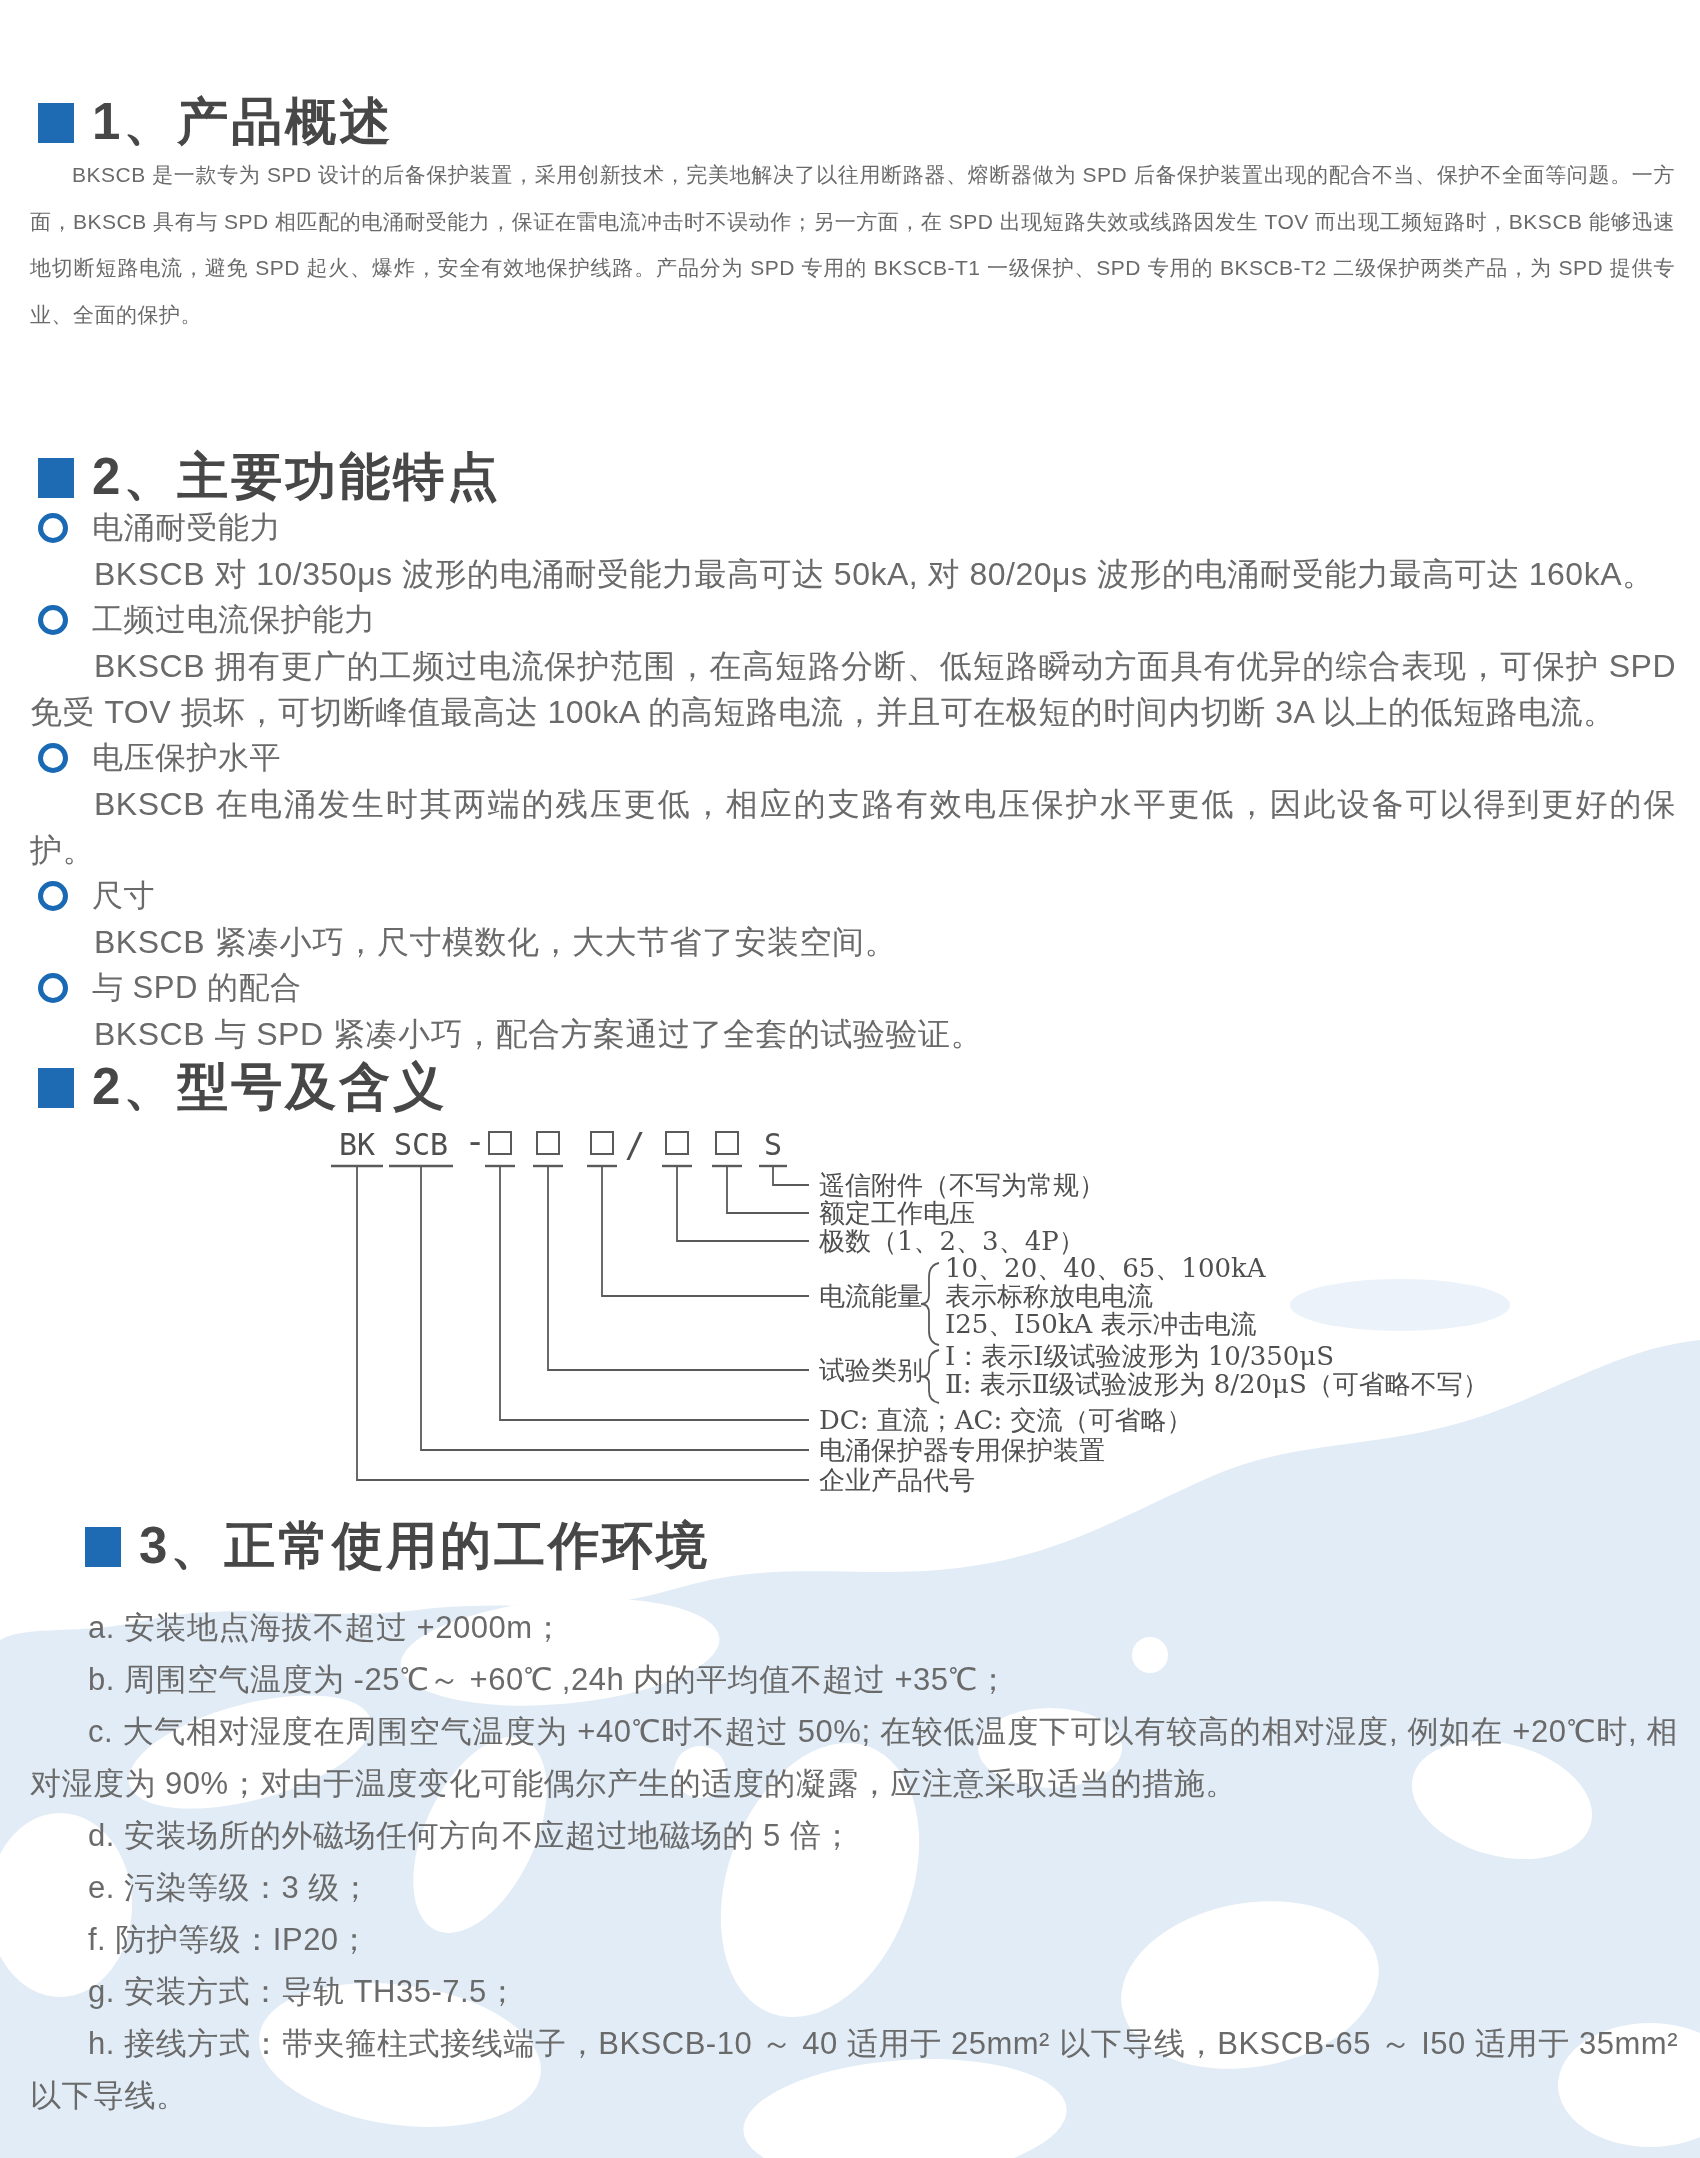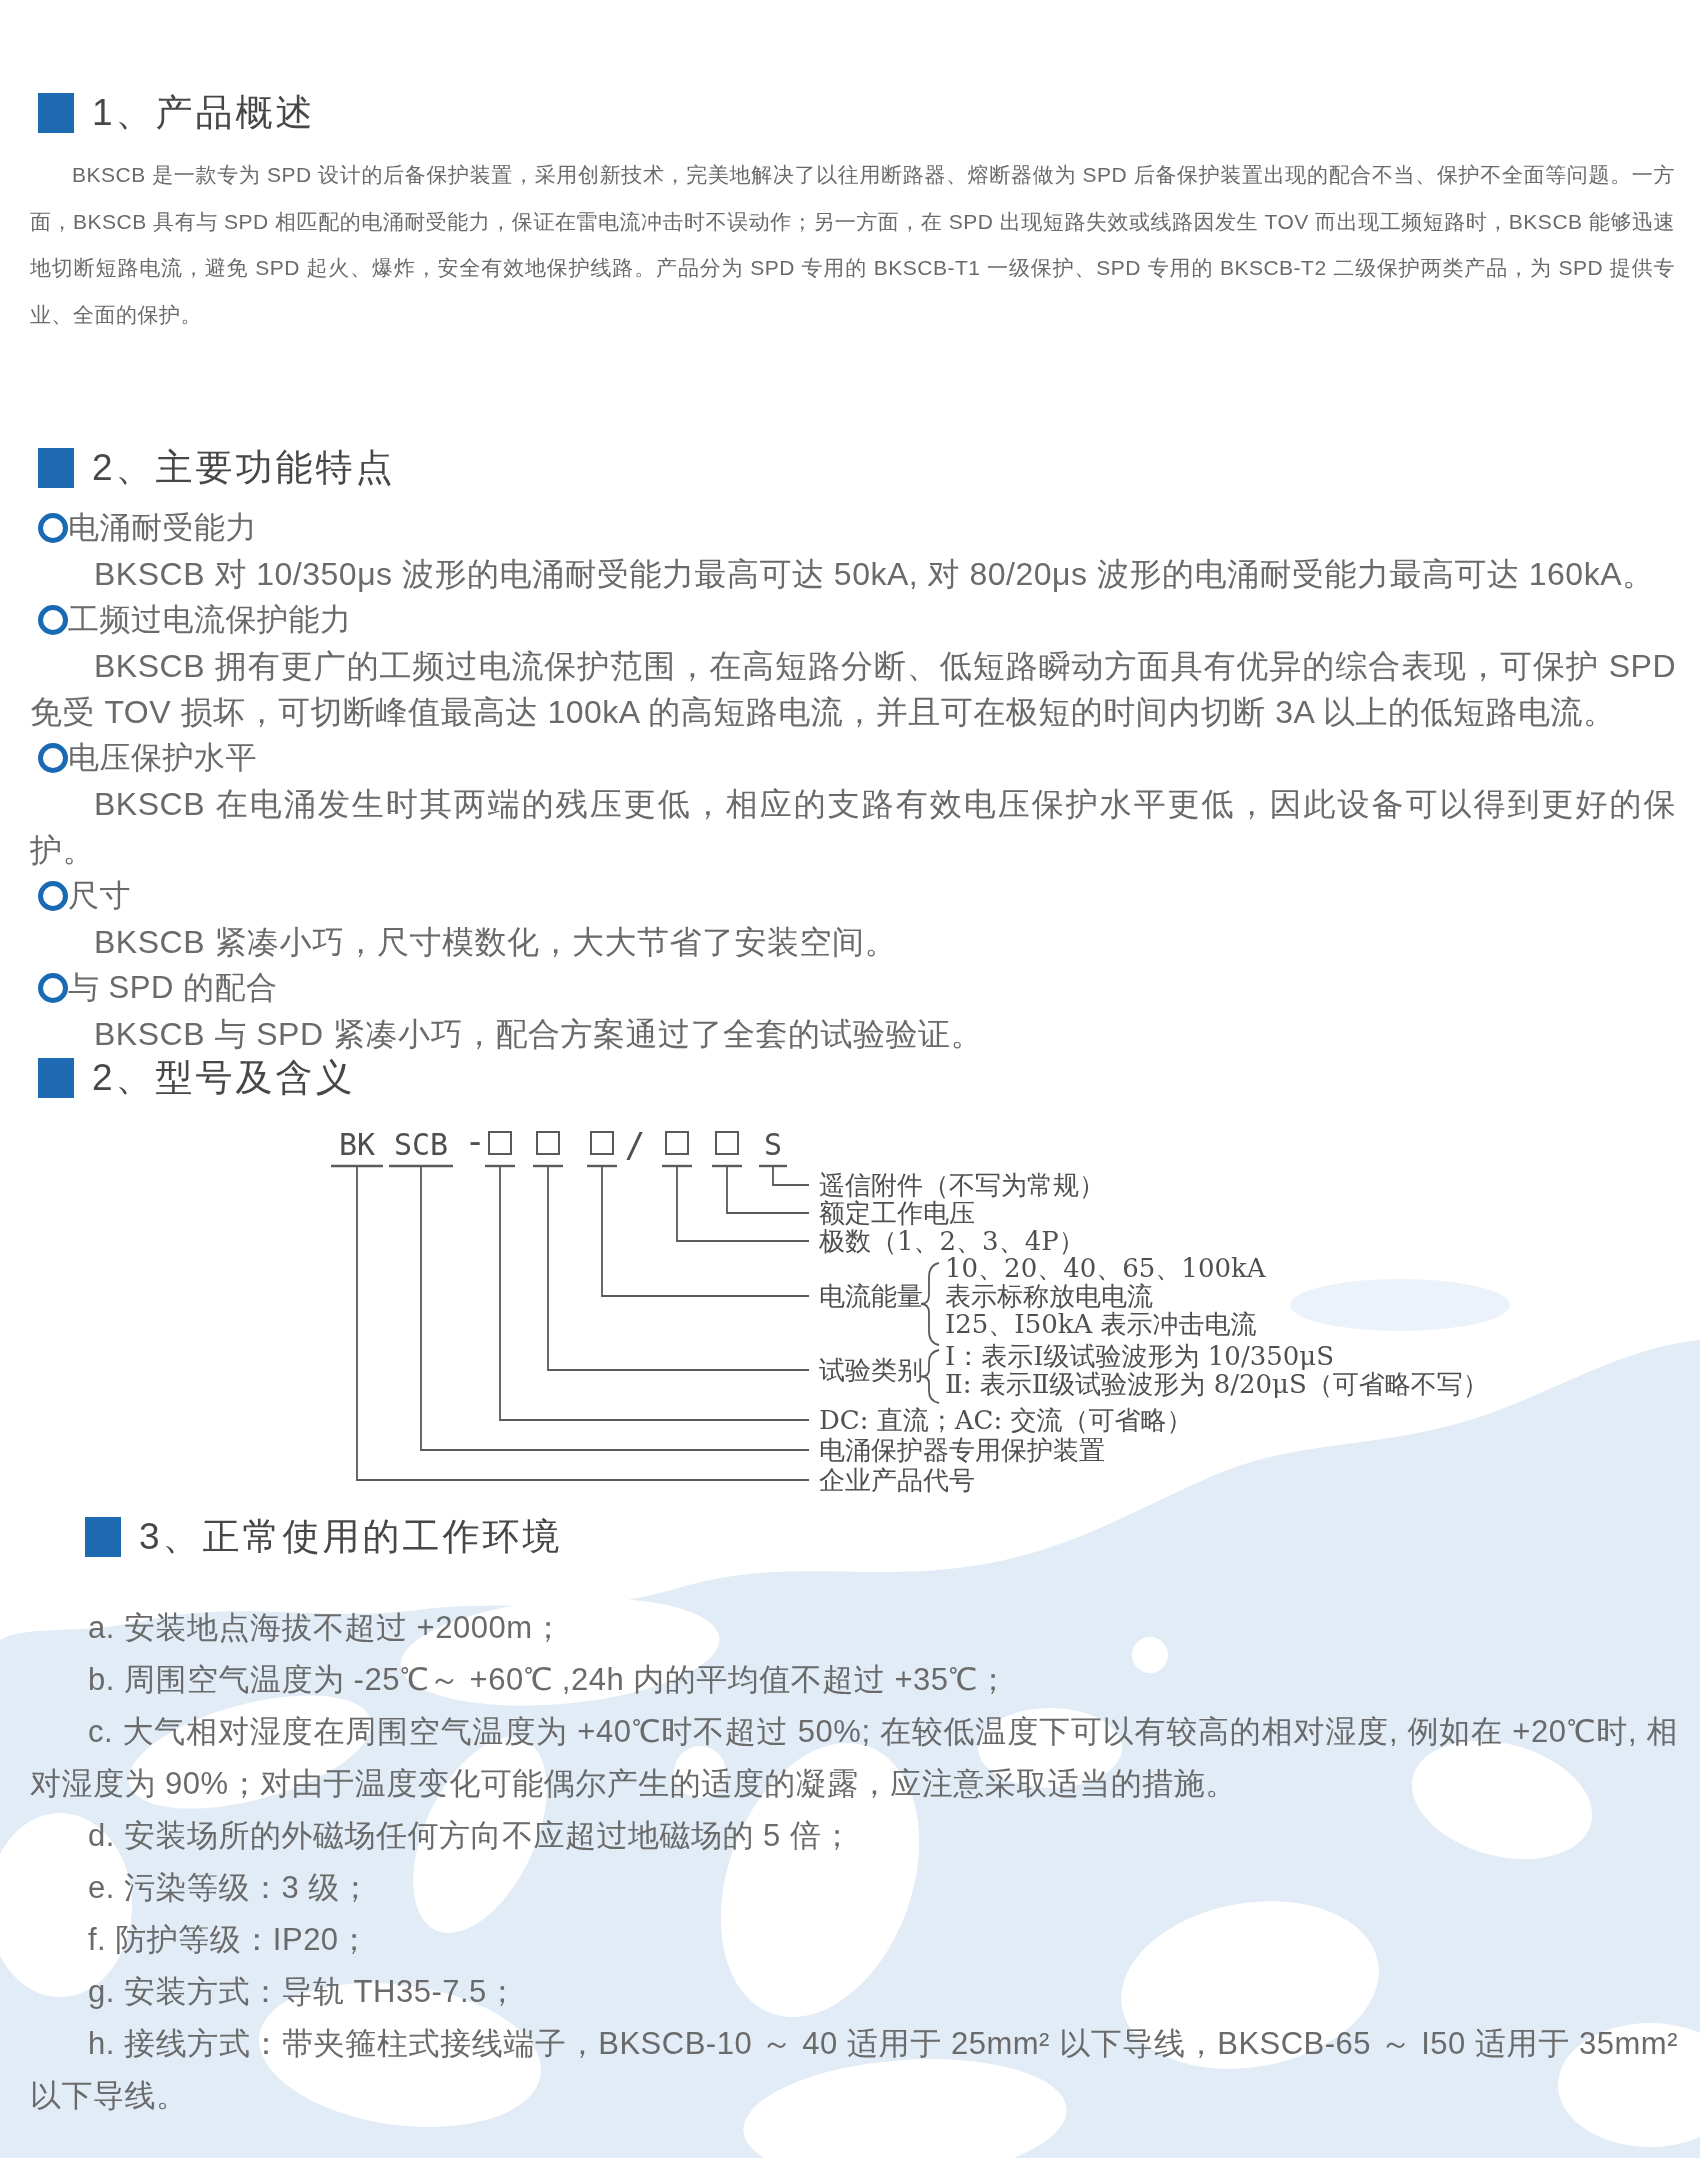--- a/index.html
+++ b/index.html
@@ -5,30 +5,30 @@
   html,body{margin:0;padding:0;background:#9aa0a6;}
   .page{
     position:relative;width:1700px;height:2158px;background:#ffffff;
     font-family:"Liberation Sans",sans-serif;color:#6a6a6a;overflow:hidden;
     margin:0 auto;
   }
   .wm{position:absolute;left:0;top:0;pointer-events:none;}
 
   .sec{position:absolute;left:38px;display:flex;align-items:center;gap:18px;}
   .sq{width:36px;height:40px;background:#1e6bb3;flex:none;}
-  .st{font-size:37px;font-weight:normal;color:#474747;letter-spacing:3px;white-space:nowrap;}
+  .st{font-size:51px;font-weight:bold;color:#474747;letter-spacing:3px;white-space:nowrap;}
 
   .para{
     position:absolute;left:30px;width:1645px;margin:0;
     font-size:21px;line-height:46.5px;text-align:justify;text-indent:2em;
     letter-spacing:0.5px;
   }
 
   .features{position:absolute;top:505px;left:30px;width:1646px;}
-  .fhead{display:flex;align-items:center;height:46px;padding-left:8px;font-size:31px;letter-spacing:0.5px;}
+  .fhead{display:flex;align-items:center;gap:24px;height:46px;padding-left:8px;font-size:31px;letter-spacing:0.5px;}
   .ring{width:20px;height:20px;border:5px solid #1a69b4;border-radius:50%;flex:none;background:transparent;}
   .fdesc{margin:0;font-size:32px;line-height:46px;text-align:justify;text-indent:2em;letter-spacing:0.5px;}
 
   .env{position:absolute;top:1602px;left:30px;width:1648px;}
   .env p{margin:0;font-size:31px;line-height:52px;text-align:justify;text-indent:58px;letter-spacing:0.5px;}
 
   .diagram{position:absolute;left:225px;top:1105px;}
   .dg-code{font-family:"DejaVu Sans Mono",monospace;font-size:30px;fill:#4f4f4f;}
   .dg-label{font-family:"DejaVu Serif",serif;font-size:26px;fill:#4f4f4f;}
   .dg-line{stroke:#5a5a5a;fill:none;}

